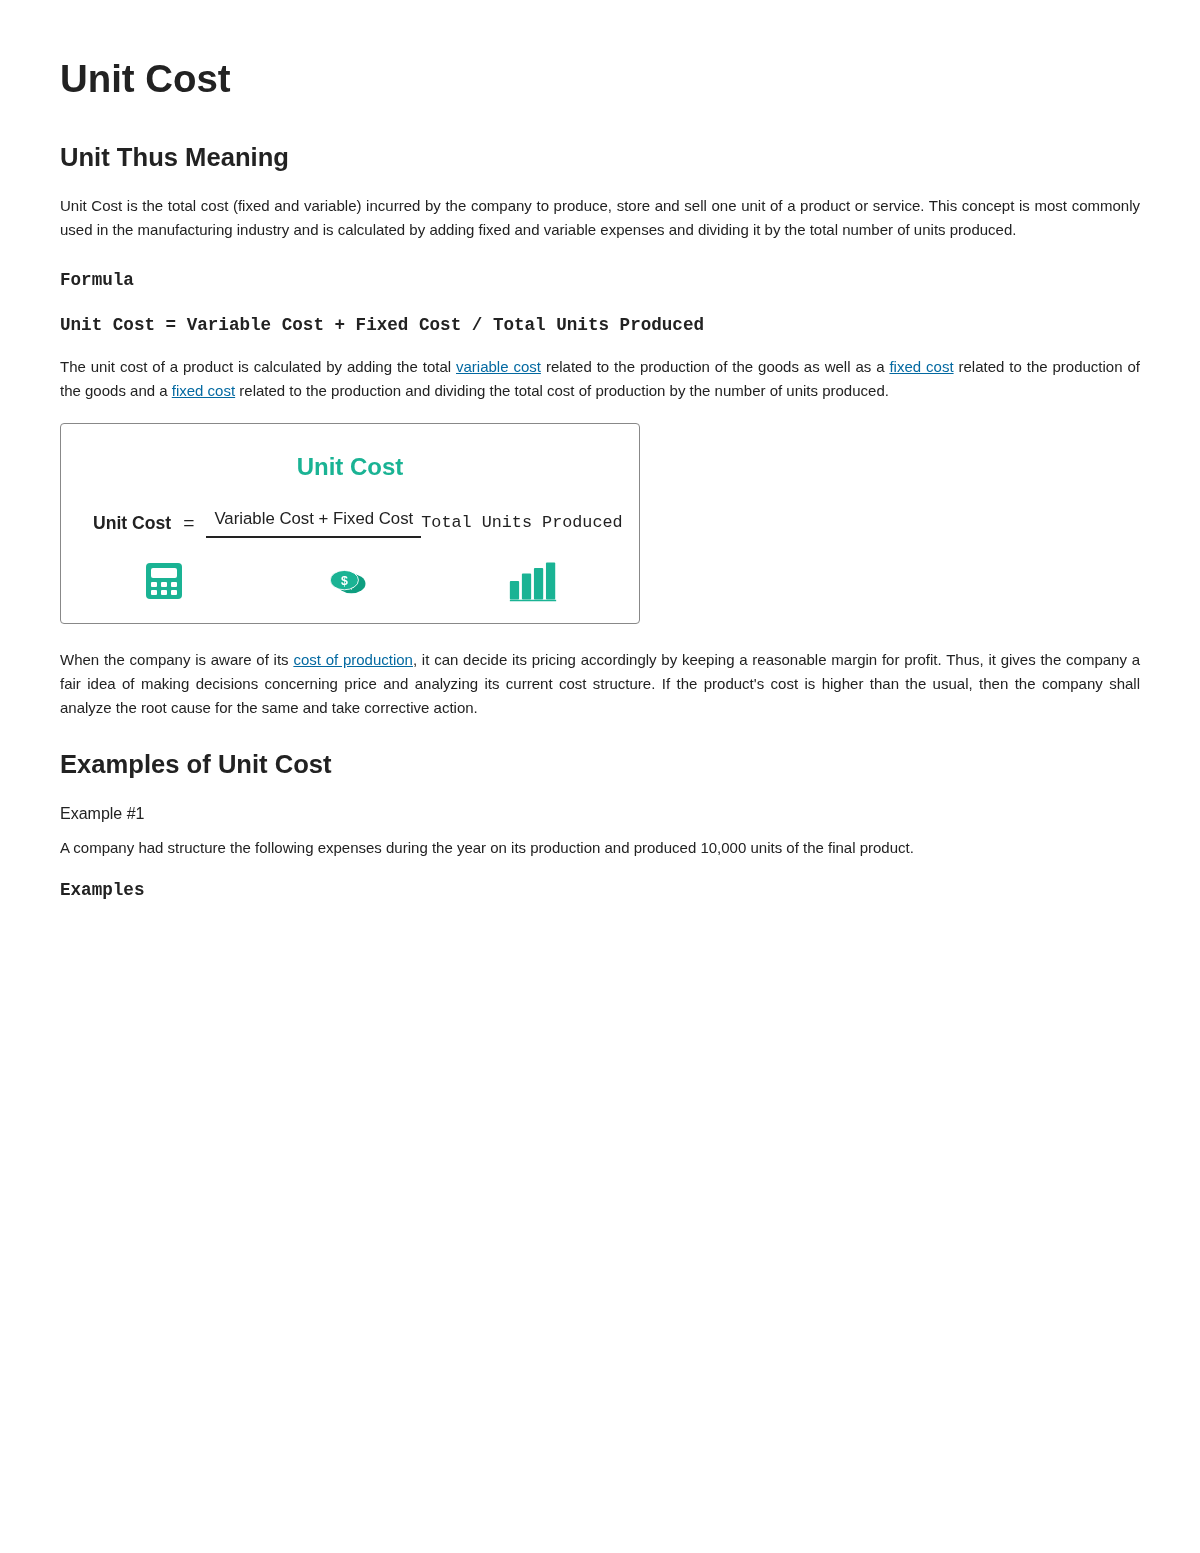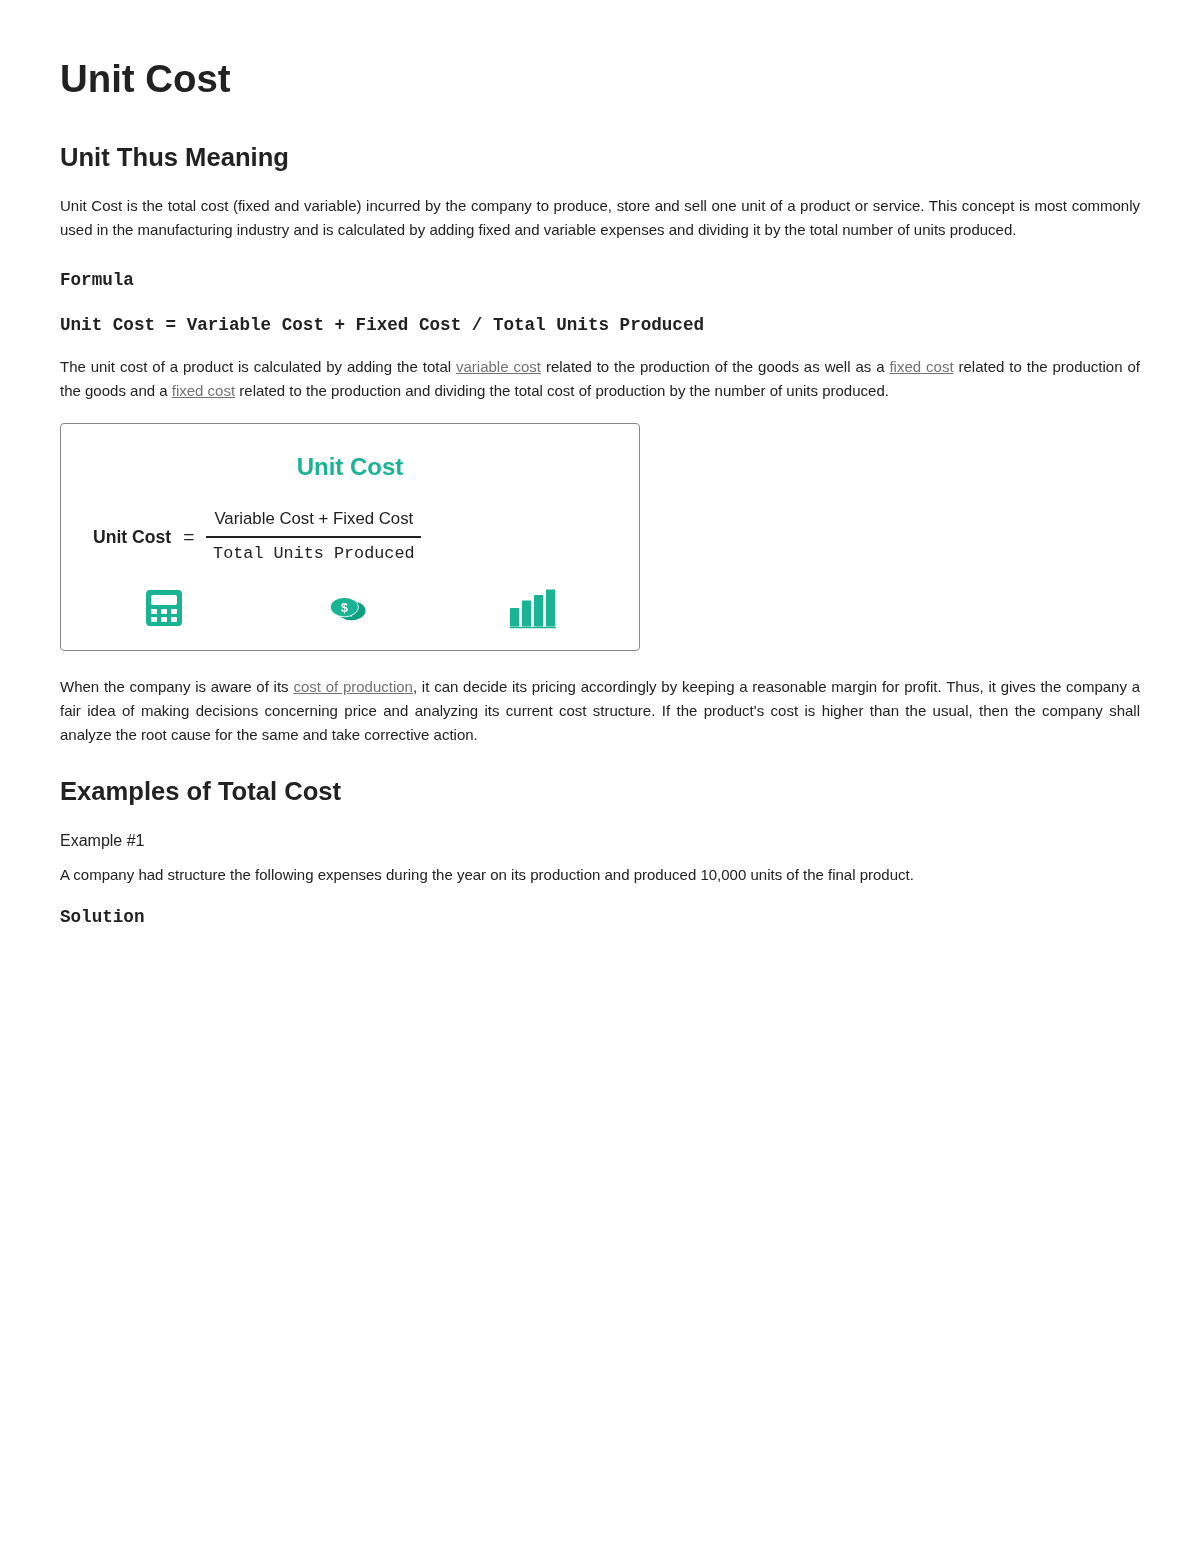--- a/index.html
+++ b/index.html
@@ -40,21 +40,21 @@
     }
 
     p {
       margin-bottom: 16px;
       text-align: justify;
       font-family: Arial, sans-serif;
       font-size: 15px;
     }
 
     a {
-      color: #737373;
+      color: #0369a1;
       text-decoration: underline;
     }
 
     .section {
       margin-bottom: 24px;
     }
 
     .formula-box {
       border: 1.5px solid #888;
       border-radius: 4px;
@@ -87,21 +87,21 @@
       white-space: nowrap;
     }
 
     .formula-equals {
       font-size: 1.2em;
       font-family: Arial, sans-serif;
     }
 
     .formula-fraction {
       display: flex;
-      flex-direction: column;
+      flex-direction: row;
       align-items: center;
     }
 
     .formula-numerator {
       font-size: 1.05em;
       font-family: Arial, sans-serif;
       border-bottom: 2px solid #222;
       padding-bottom: 3px;
       margin-bottom: 3px;
       white-space: nowrap;
@@ -207,23 +207,23 @@
       </svg>
     </div>
   </div>
 </div>
 
 <div class="section">
   <p style="text-align:justify;">When the company is aware of its <a href="#">cost of production</a>, it can decide its pricing accordingly by keeping a reasonable margin for profit. Thus, it gives the company a fair idea of making decisions concerning price and analyzing its current cost structure. If the product's cost is higher than the usual, then the company shall analyze the root cause for the same and take corrective action.</p>
 </div>
 
 <div class="section">
-  <h2>Examples of Total Cost</h2>
+  <h2>Examples of Unit Cost</h2>
 
   <div>
     <p class="example-label">Example #1</p>
     <p>A company had structure the following expenses during the year on its production and produced 10,000 units of the final product.</p>
   </div>
 
   <div>
-    <h3>Solution</h3>
+    <h3>Examples</h3>
   </div>
 </div>
 
 </body></html>

